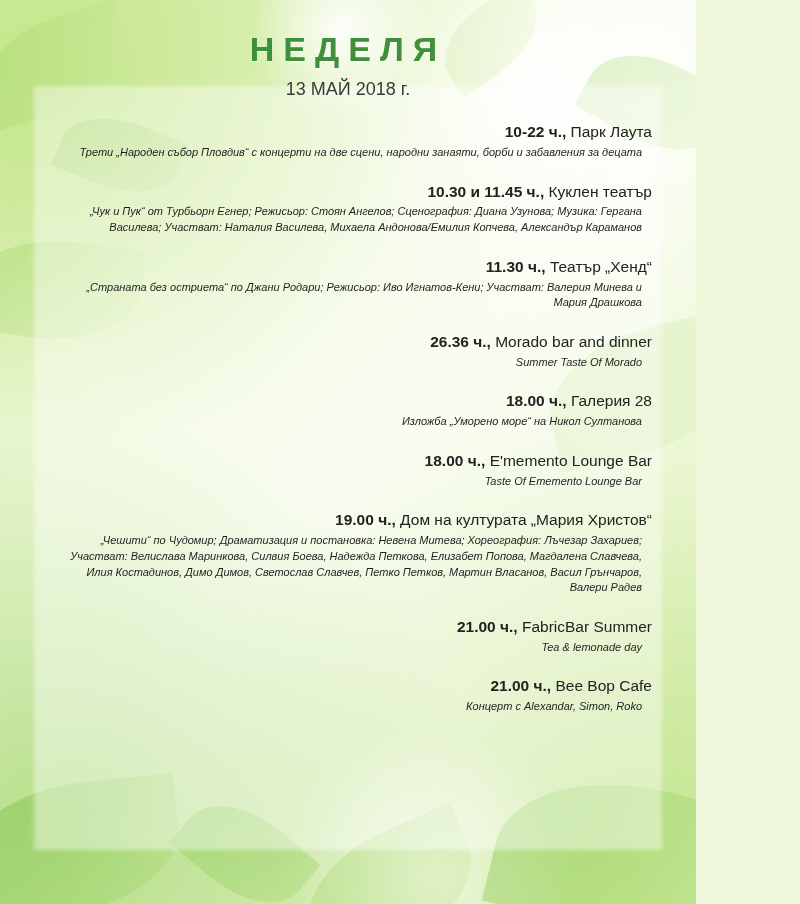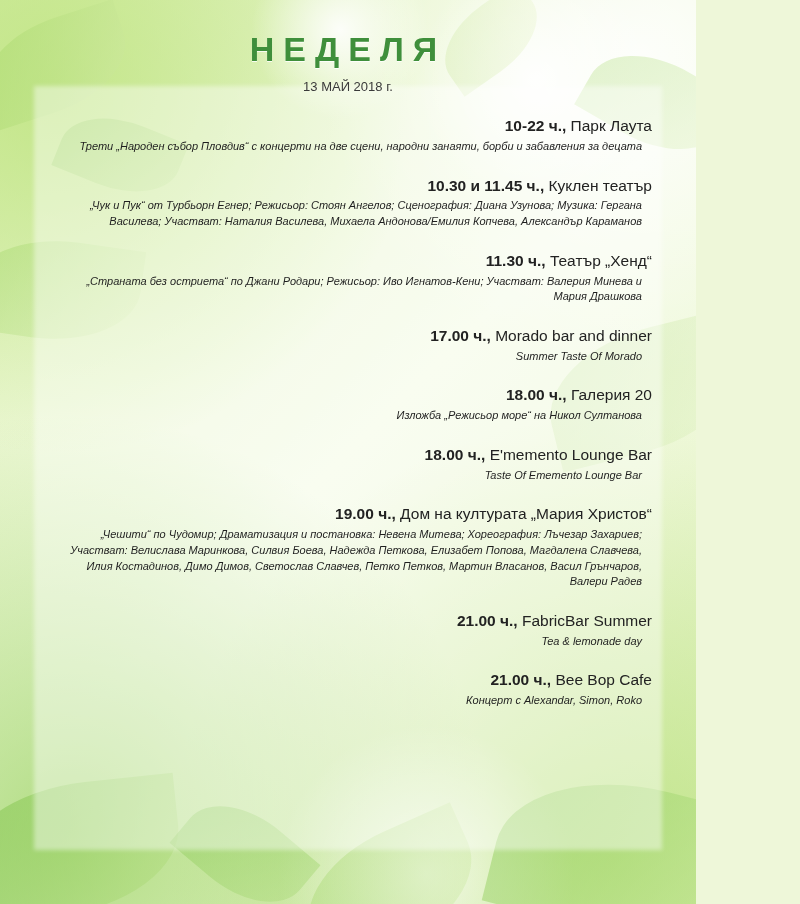--- a/index.html
+++ b/index.html
@@ -60,21 +60,21 @@
   }
   .title {
     font-size: 34px;
     font-weight: bold;
     letter-spacing: 9px;
     color: #3f8f3b;
     text-shadow: 0 1px 0 rgba(255,255,255,0.8);
     margin: 4px 0 10px 0;
   }
   .date {
-    font-size: 13px;
+    font-size: 18px;
     color: #3a3a3a;
     margin-bottom: 22px;
   }
   .event { margin-bottom: 21px; text-align: right; }
   .ev-head {
     font-size: 15.5px;
     color: #222;
     line-height: 1.35;
   }
   .ev-head b { font-weight: bold; }
@@ -138,30 +138,30 @@
 
     <div class="event">
       <div class="ev-head">
         <b>11.30 ч.,</b><span> Театър „Хенд“</span>
       </div>
       <div class="ev-desc">„Страната без остриета“ по Джани Родари; Режисьор: Иво Игнатов-Кени; Участват: Валерия Минева и Мария Драшкова</div>
     </div>
 
     <div class="event">
       <div class="ev-head">
-        <b>17.00 ч.,</b><span> Morado bar and dinner</span>
+        <b>26.36 ч.,</b><span> Morado bar and dinner</span>
       </div>
       <div class="ev-desc">Summer Taste Of Morado</div>
     </div>
 
     <div class="event">
       <div class="ev-head">
-        <b>18.00 ч.,</b><span> Галерия 20</span>
+        <b>18.00 ч.,</b><span> Галерия 28</span>
       </div>
-      <div class="ev-desc">Изложба „Режисьор море“ на Никол Султанова</div>
+      <div class="ev-desc">Изложба „Уморено море“ на Никол Султанова</div>
     </div>
 
     <div class="event">
       <div class="ev-head">
         <b>18.00 ч.,</b><span> E'memento Lounge Bar</span>
       </div>
       <div class="ev-desc">Taste Of Ememento Lounge Bar</div>
     </div>
 
     <div class="event">

